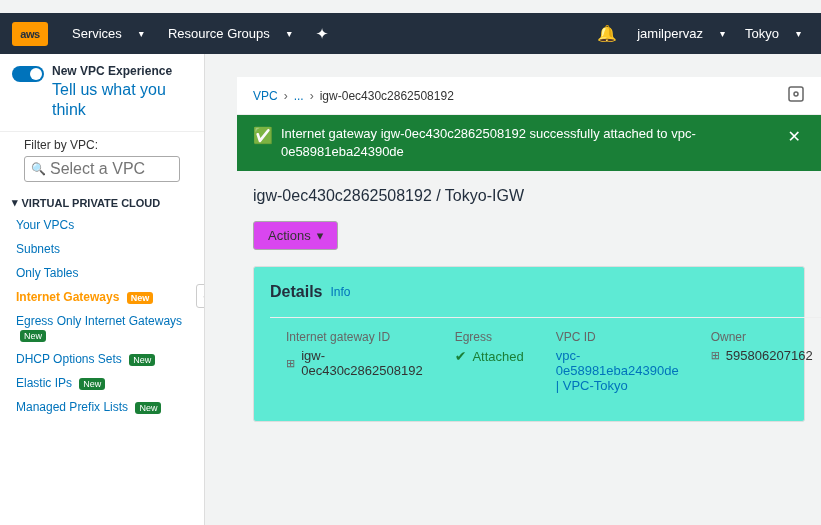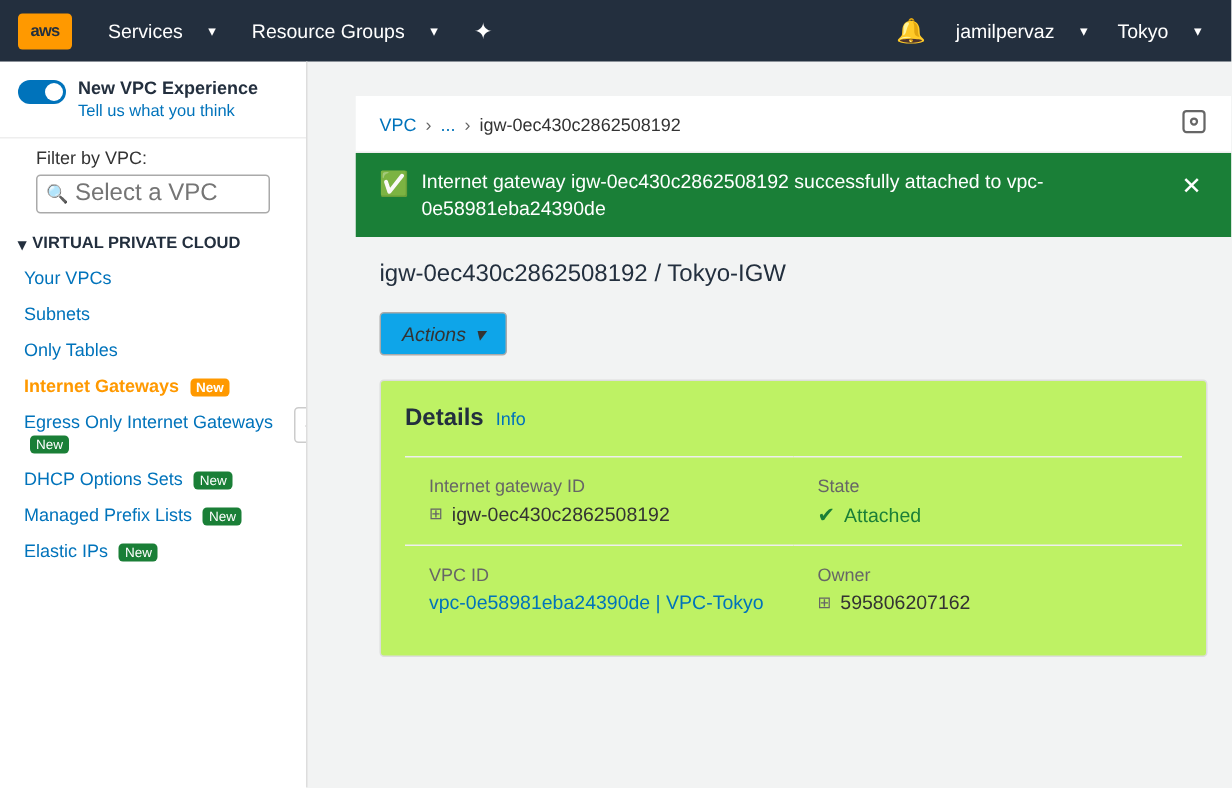--- a/index.html
+++ b/index.html
@@ -7,20 +7,21 @@
 
     
     .top-nav {
       background: #232f3e;
       height: 41px;
       display: flex;
       align-items: center;
       padding: 0 12px;
       color: #fff;
       gap: 8px;
+      margin-top: 13px;
     }
     .aws-logo {
       display: flex;
       align-items: center;
       margin-right: 8px;
     }
     .aws-logo-box {
       background: #ff9900;
       width: 36px;
       height: 24px;
@@ -104,21 +105,21 @@
       position: absolute;
       right: 2px;
       top: 2px;
       width: 12px;
       height: 12px;
       background: #fff;
       border-radius: 50%;
     }
     .vpc-exp-text { line-height: 1.3; }
     .vpc-exp-title { font-weight: bold; font-size: 12px; color: #232f3e; }
-    .vpc-exp-link { color: #0073bb; font-size: 11px; cursor: pointer; }
+    .vpc-exp-link { color: #0073bb; font-size: 16px; cursor: pointer; }
     .filter-by-vpc {
       padding: 6px 24px;
     }
     .filter-label { font-size: 12px; margin-bottom: 4px; color: #333; }
     .filter-input {
       display: flex;
       align-items: center;
       border: 1px solid #aaa;
       border-radius: 3px;
       padding: 3px 6px;
@@ -220,34 +221,33 @@
       font-weight: 300;
       color: #232f3e;
       margin-bottom: 16px;
     }
 
     
     .actions-btn {
       display: inline-flex;
       align-items: center;
       gap: 6px;
-      background: #0ea5e9;
+      background: #d946ef;
       border: 1px solid #aaa;
       padding: 6px 14px;
       border-radius: 3px;
       cursor: pointer;
       font-size: 13px;
       color: #333;
       margin-bottom: 16px;
-      font-style: italic;
     }
 
     
     .details-card {
-      background: #bef264;
+      background: #5eead4;
       border: 1px solid #ddd;
       border-radius: 3px;
       padding: 16px;
     }
     .details-header {
       display: flex;
       align-items: center;
       gap: 8px;
       margin-bottom: 16px;
     }
@@ -257,21 +257,21 @@
       color: #232f3e;
     }
     .details-info-link {
       color: #0073bb;
       font-size: 12px;
       cursor: pointer;
     }
 
     .details-grid {
       display: grid;
-      grid-template-columns: 1fr 1fr;
+      grid-template-columns: 1fr 1fr 1fr 1fr;
       gap: 0;
     }
     .detail-cell {
       padding: 12px 16px;
       border-top: 1px solid #eee;
     }
     .detail-label {
       font-size: 12px;
       color: #666;
       margin-bottom: 4px;
@@ -368,25 +368,25 @@
     </div>
     <div class="sidebar-nav-item">
       <span>Egress Only Internet Gateways</span>
       <span class="badge-new">New</span>
     </div>
     <div class="sidebar-nav-item">
       <span>DHCP Options Sets</span>
       <span class="badge-new">New</span>
     </div>
     <div class="sidebar-nav-item">
+      <span>Elastic IPs</span>
+      <span class="badge-new">New</span>
+    </div>
+    <div class="sidebar-nav-item">
       <span>Managed Prefix Lists</span>
-      <span class="badge-new">New</span>
-    </div>
-    <div class="sidebar-nav-item">
-      <span>Elastic IPs</span>
       <span class="badge-new">New</span>
     </div>
   </aside>
 
   <main class="content">
 
     <div class="breadcrumb">
       <span class="breadcrumb-link">VPC</span>
       <span class="breadcrumb-sep">›</span>
       <span class="breadcrumb-link">...</span>
@@ -425,21 +425,21 @@
 
           <div class="detail-cell">
             <div class="detail-label">Internet gateway ID</div>
             <div class="detail-value">
               <span class="copy-icon">⊞</span>
               <span>igw-0ec430c2862508192</span>
             </div>
           </div>
 
           <div class="detail-cell">
-            <div class="detail-label">State</div>
+            <div class="detail-label">Egress</div>
             <div class="detail-value attached">
               <span class="check-circle">✔</span>
               <span>Attached</span>
             </div>
           </div>
 
           <div class="detail-cell">
             <div class="detail-label">VPC ID</div>
             <div class="detail-value link">
               <span>vpc-0e58981eba24390de | VPC-Tokyo</span>

